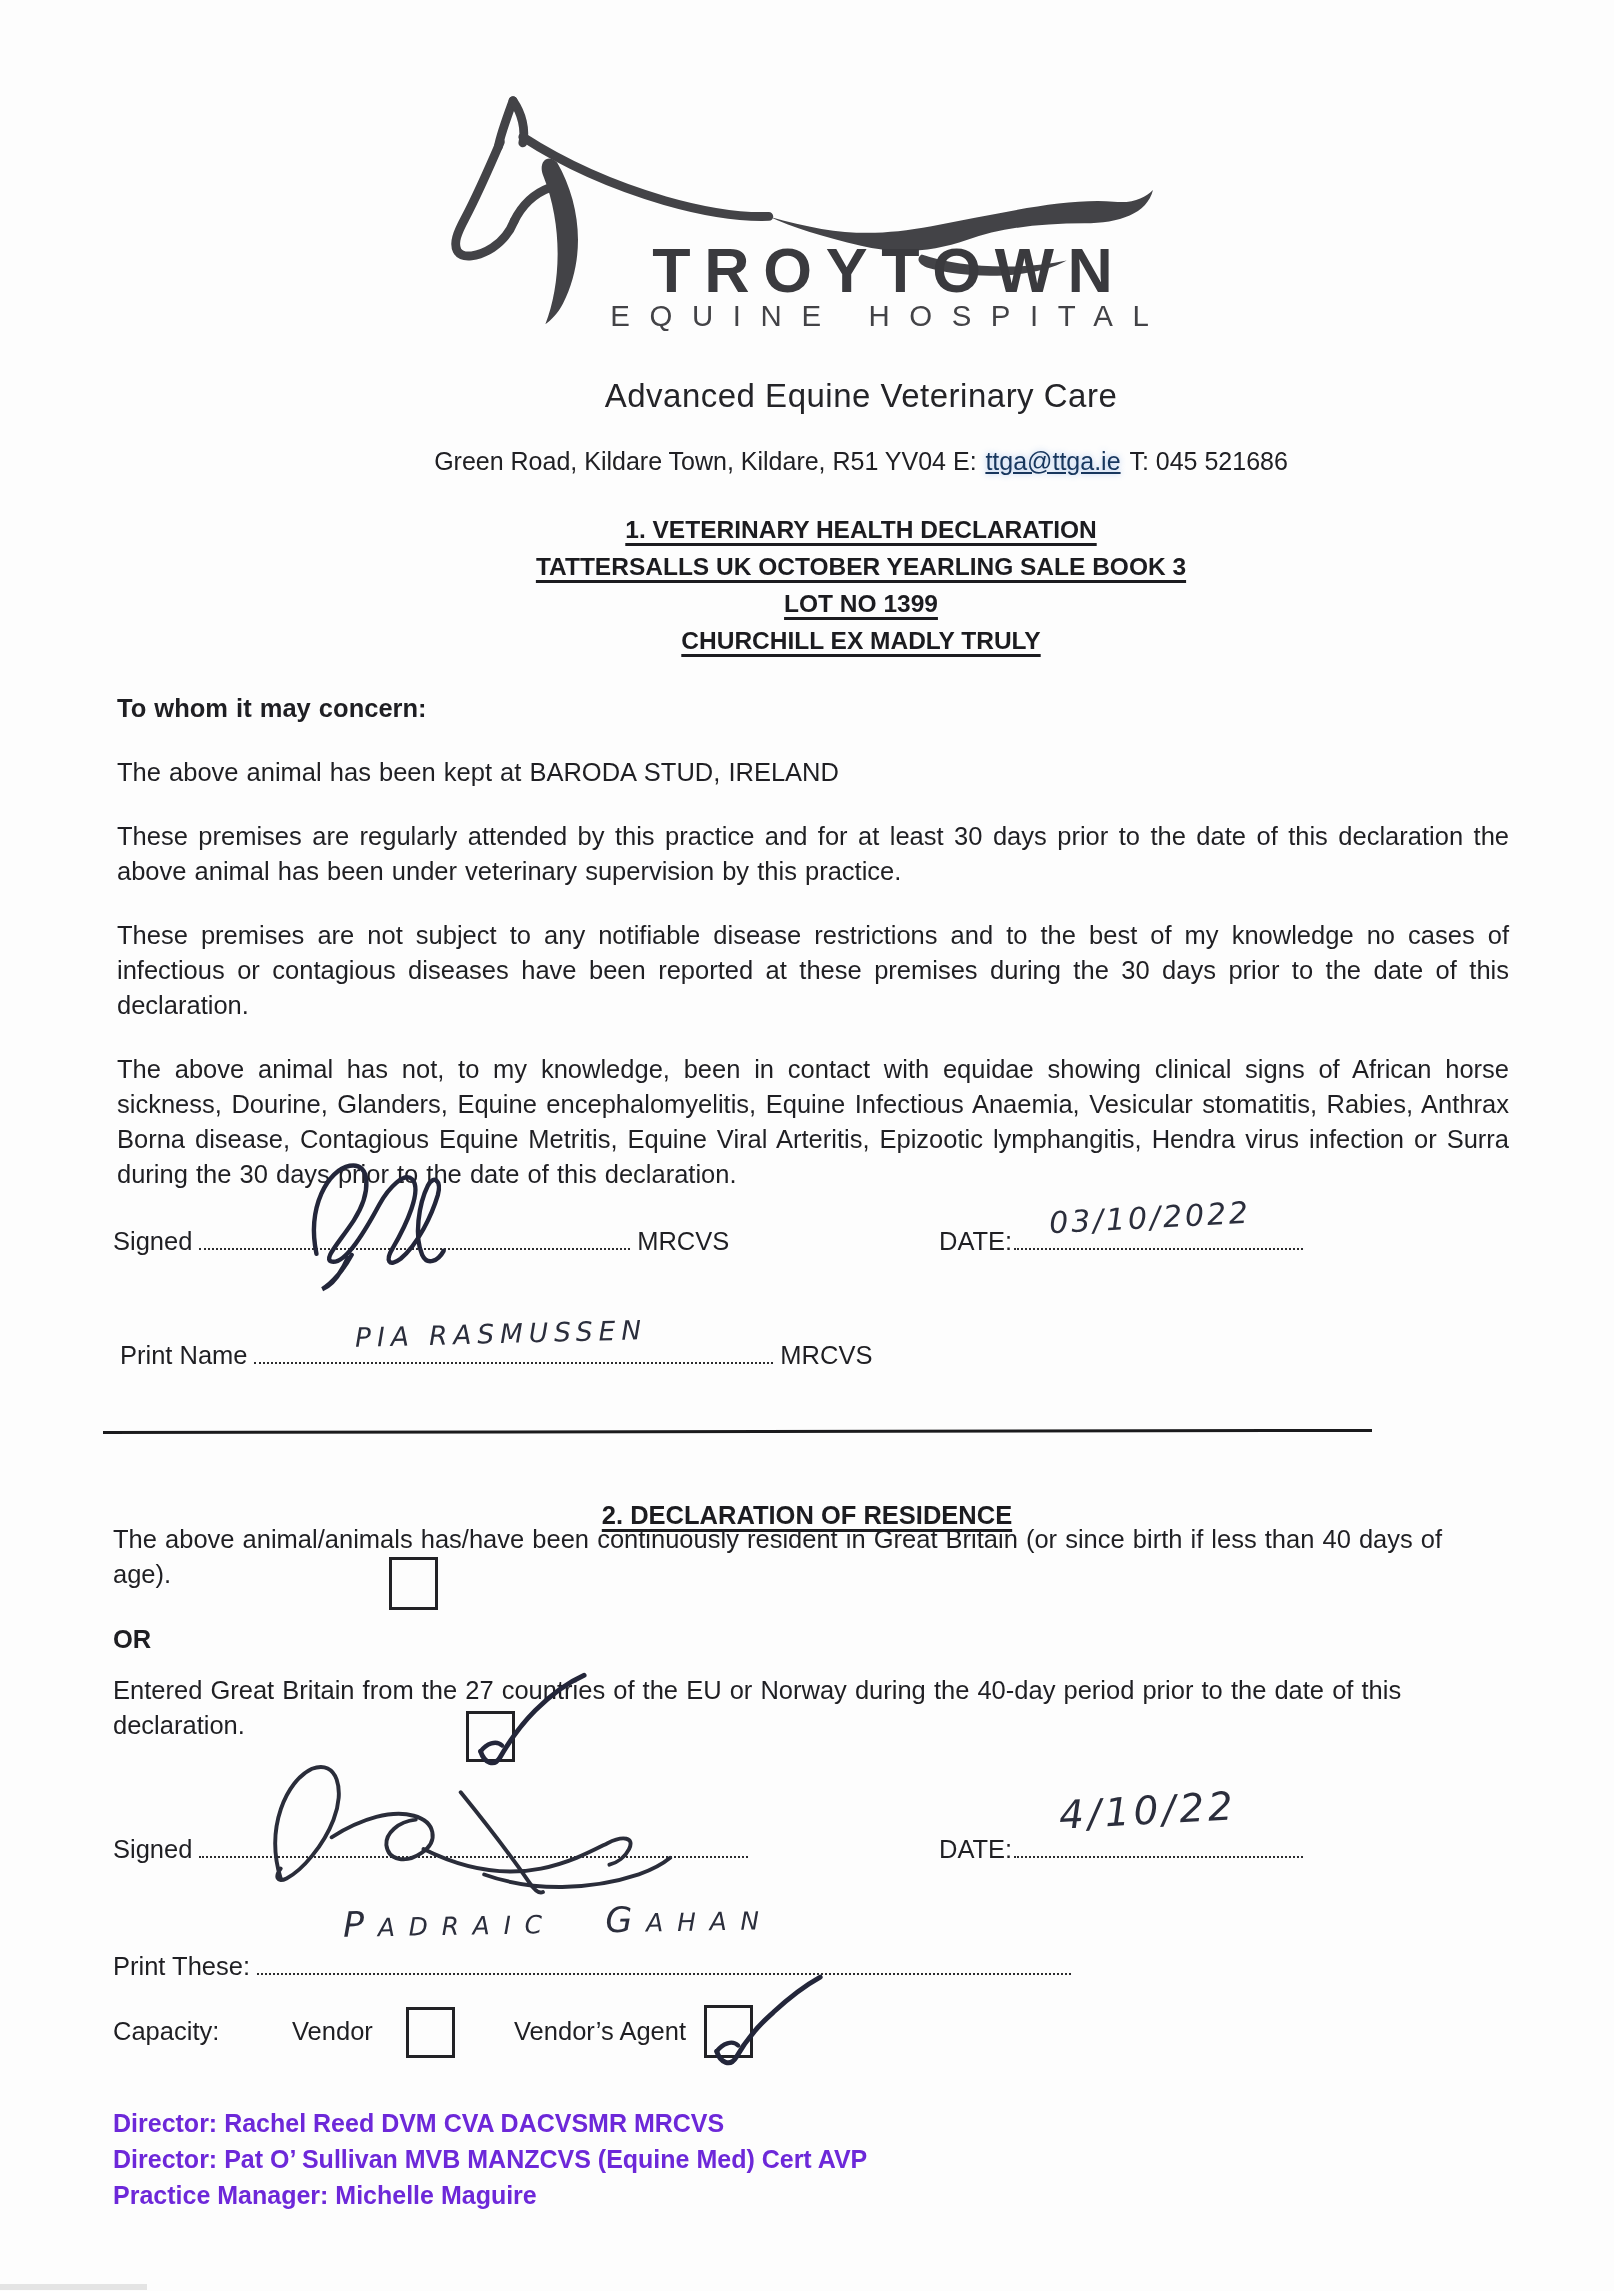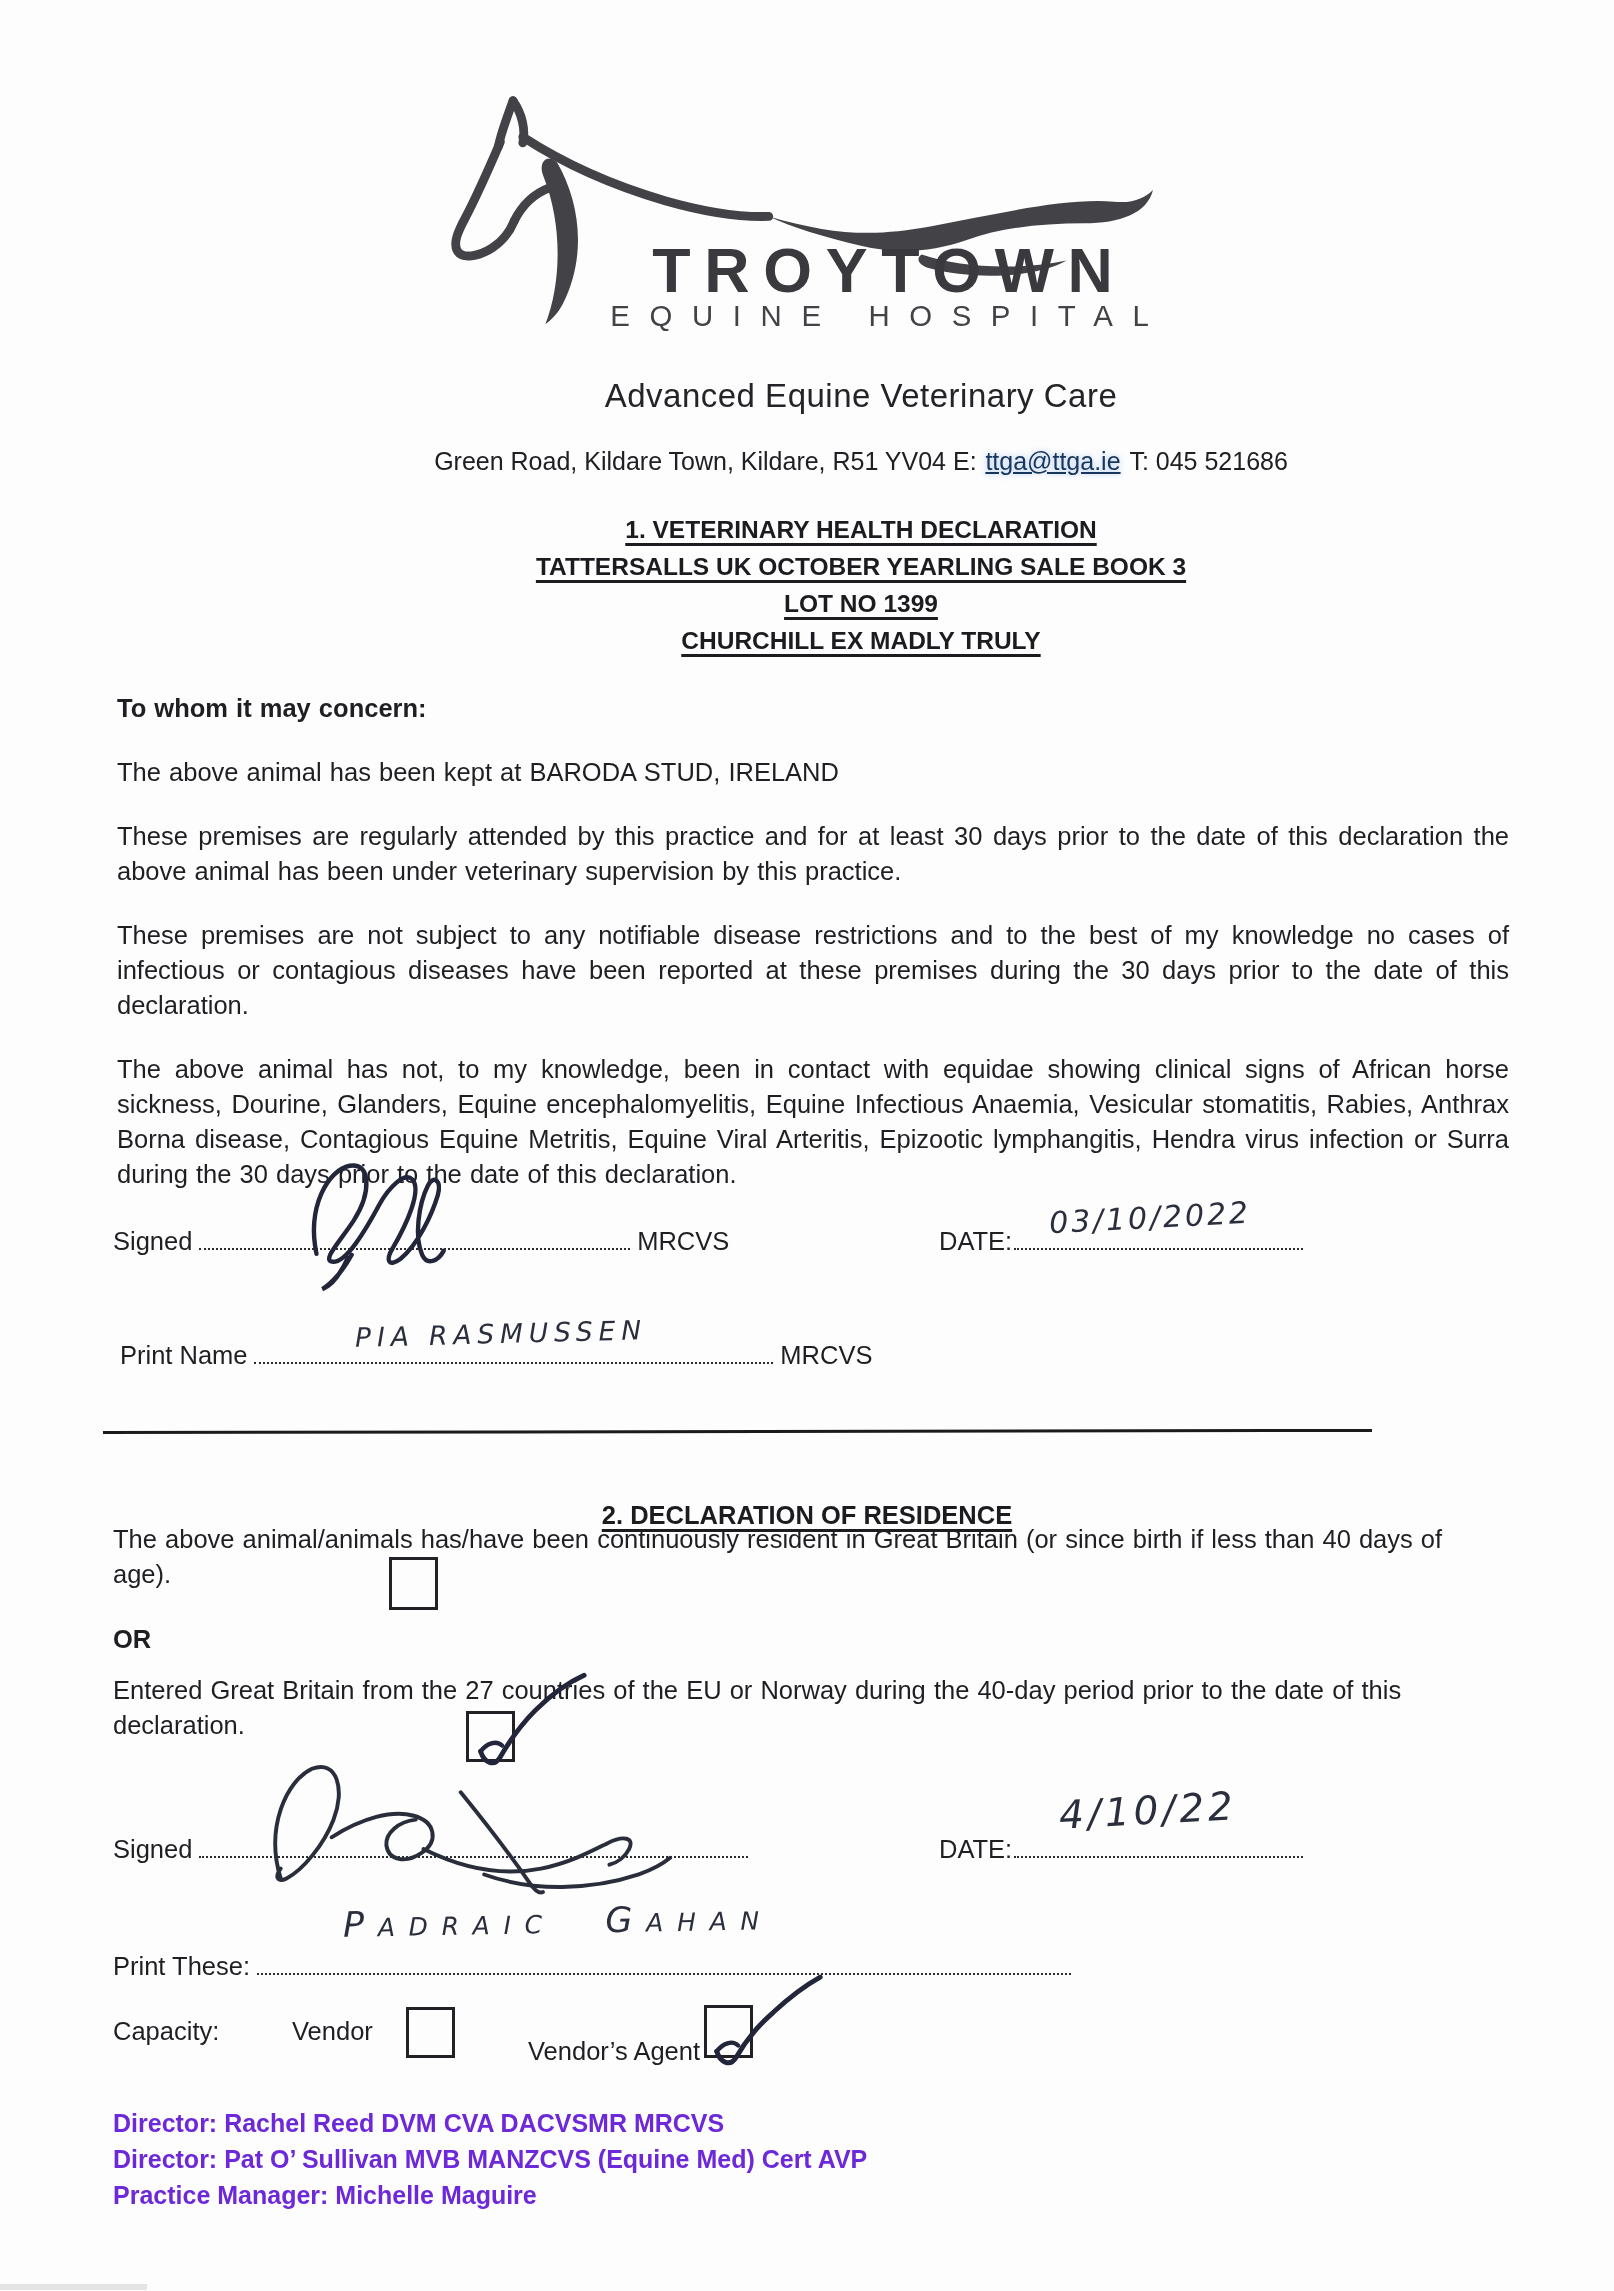--- a/index.html
+++ b/index.html
@@ -145,21 +145,21 @@
     <span>Print These:</span><span class="dots" style="width:814px;"></span>
     <span class="hw abs" style="left:230px; top:-51px; font-size:35px; letter-spacing:13.7px; font-variant:small-caps; transform:rotate(-1deg);"><span>Padraic</span>&nbsp;&nbsp;<span>Gahan</span></span>
   </div>
 
   <div class="abs row" style="left:113px; top:2017px; width:1392px; height:69px;">
     <span class="abs" style="left:0; top:0;">Capacity:</span>
     <span class="abs" style="left:179px; top:0;">Vendor</span>
     <span class="checkbox" style="left:293px; top:-9.8px; width:43px; height:45px;">
       
     </span>
-    <span class="abs" style="left:415px; top:0;margin-top:20px;">Vendor’s Agent</span>
+    <span class="abs" style="left:401px; top:0;">Vendor’s Agent</span>
     <span class="checkbox" style="left:591px; top:-11.8px; width:43px; height:47px;">
       <svg class="ticksvg" style="left:-3.9px; top:-35px;" width="127" height="103" viewBox="0 0 130 105">
         <path d="M14,80 C18,92 28,96 34,86 C42,72 56,54 72,40 C86,27 102,14 120,4" fill="none" stroke="#23263a" stroke-width="5" stroke-linecap="round"></path>
         <path d="M14,80 C20,72 30,68 36,74" fill="none" stroke="#23263a" stroke-width="4.5" stroke-linecap="round"></path>
       </svg>
     </span>
   </div>
 
   <div class="abs footer-lines" style="left:113px; top:2105px; width:1392px;">
     <div>Director: Rachel Reed DVM CVA DACVSMR MRCVS</div>

